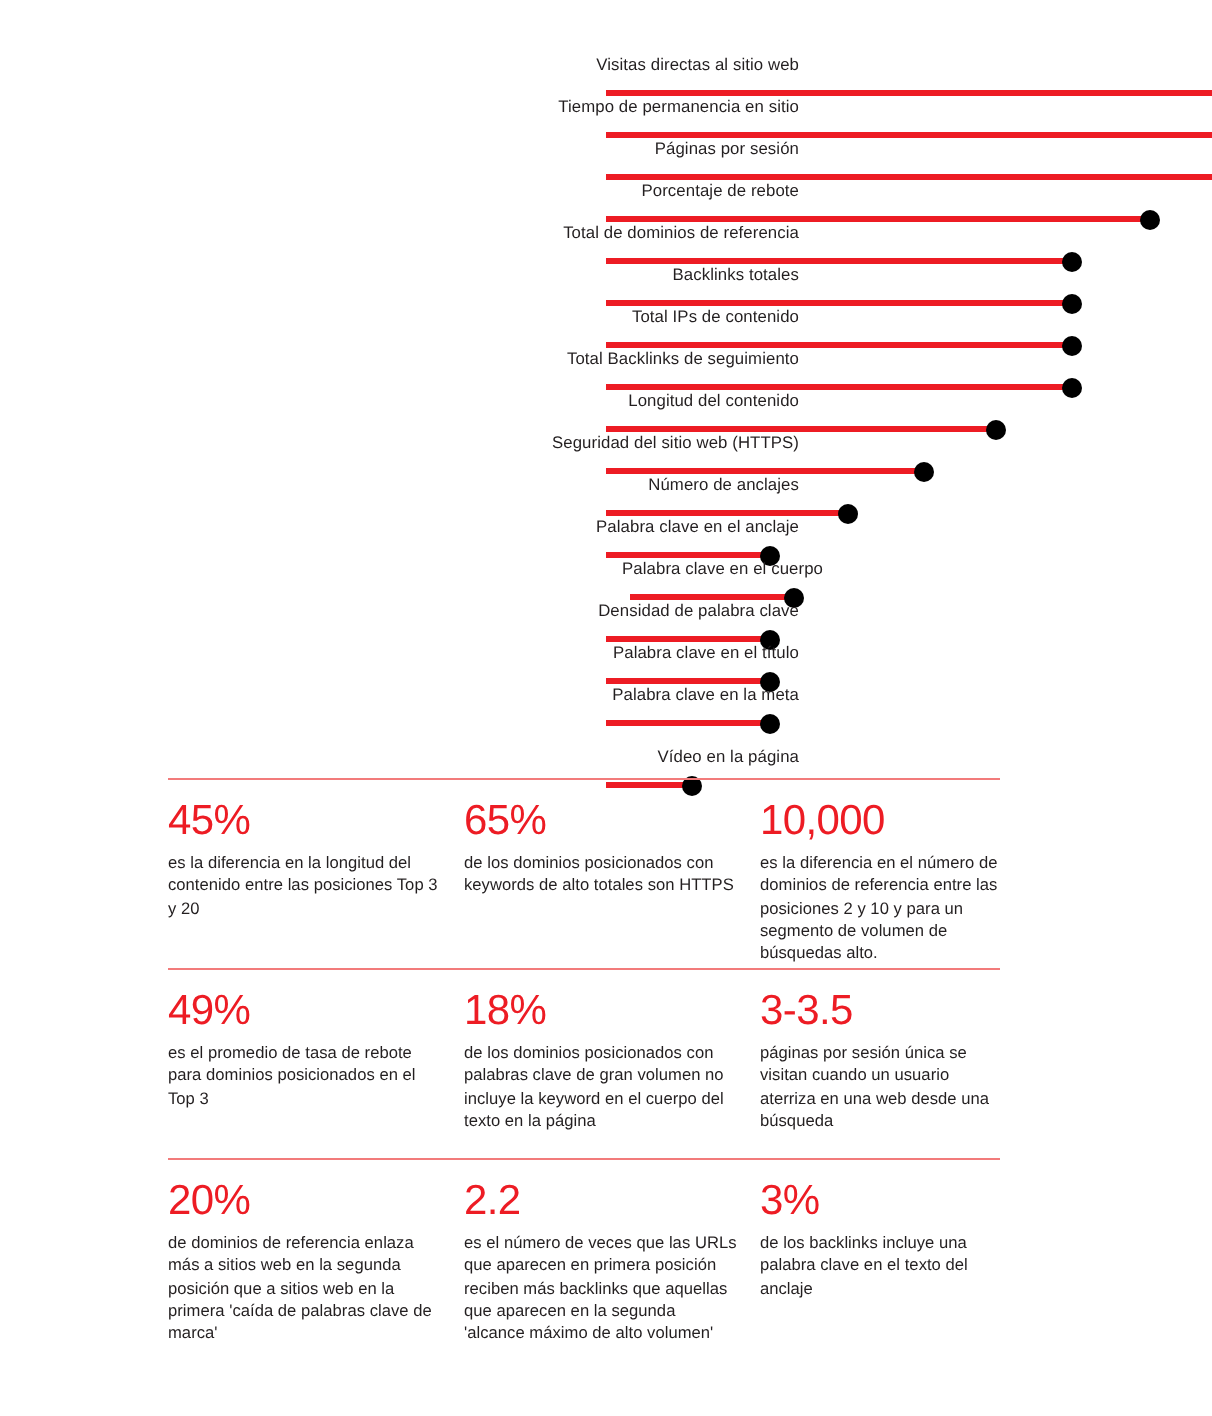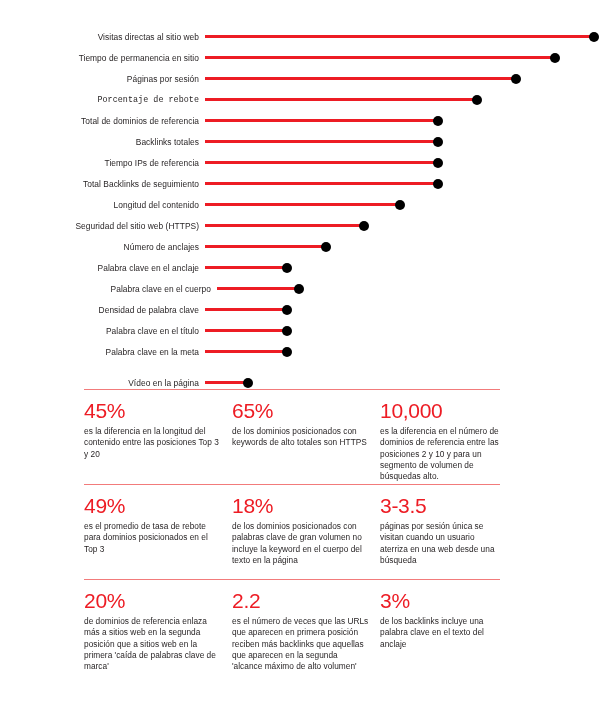--- a/index.html
+++ b/index.html
@@ -24,20 +24,21 @@
     width: 606px;
     height: 385px;
   }
   .chart-row {
     position: absolute;
     left: 0;
     width: 606px;
     height: 20px;
     display: flex;
     align-items: center;
+    flex-direction: column;
   }
   .chart-label {
     width: 205px;
     text-align: right;
     padding-right: 6px;
     box-sizing: border-box;
     font-size: 8.4px;
     line-height: 10px;
     letter-spacing: 0.05px;
     color: #231f20;
@@ -125,21 +126,21 @@
         <div class="chart-dot" style="left: 350.1px; background: rgb(0, 0, 0);"></div>
       </div>
     </div>
     <div class="chart-row" style="top: 69px;">
       <div class="chart-label">Páginas por sesión</div>
       <div class="chart-track">
         <div class="chart-bar" style="width: 311.2px; background: rgb(237, 28, 36);"></div>
         <div class="chart-dot" style="left: 311.2px; background: rgb(0, 0, 0);"></div>
       </div>
     </div>
-    <div class="chart-row" style="top: 90px; font-family: Liberation Mono, monospace;">
+    <div class="chart-row" style="top: 90px;">
       <div class="chart-label">Porcentaje de rebote</div>
       <div class="chart-track">
         <div class="chart-bar" style="width: 272.3px; background: rgb(237, 28, 36);"></div>
         <div class="chart-dot" style="left: 272.3px; background: rgb(0, 0, 0);"></div>
       </div>
     </div>
     <div class="chart-row" style="top: 111px;">
       <div class="chart-label">Total de dominios de referencia</div>
       <div class="chart-track">
         <div class="chart-bar" style="width: 233.4px; background: rgb(237, 28, 36);"></div>
@@ -147,21 +148,21 @@
       </div>
     </div>
     <div class="chart-row" style="top: 132px;">
       <div class="chart-label">Backlinks totales</div>
       <div class="chart-track">
         <div class="chart-bar" style="width: 233.4px; background: rgb(237, 28, 36);"></div>
         <div class="chart-dot" style="left: 233.4px; background: rgb(0, 0, 0);"></div>
       </div>
     </div>
     <div class="chart-row" style="top: 153px;">
-      <div class="chart-label">Tiempo IPs de referencia</div>
+      <div class="chart-label">Total IPs de contenido</div>
       <div class="chart-track">
         <div class="chart-bar" style="width: 233.4px; background: rgb(237, 28, 36);"></div>
         <div class="chart-dot" style="left: 233.4px; background: rgb(0, 0, 0);"></div>
       </div>
     </div>
     <div class="chart-row" style="top: 174px;">
       <div class="chart-label">Total Backlinks de seguimiento</div>
       <div class="chart-track">
         <div class="chart-bar" style="width: 233.4px; background: rgb(237, 28, 36);"></div>
         <div class="chart-dot" style="left: 233.4px; background: rgb(0, 0, 0);"></div>

